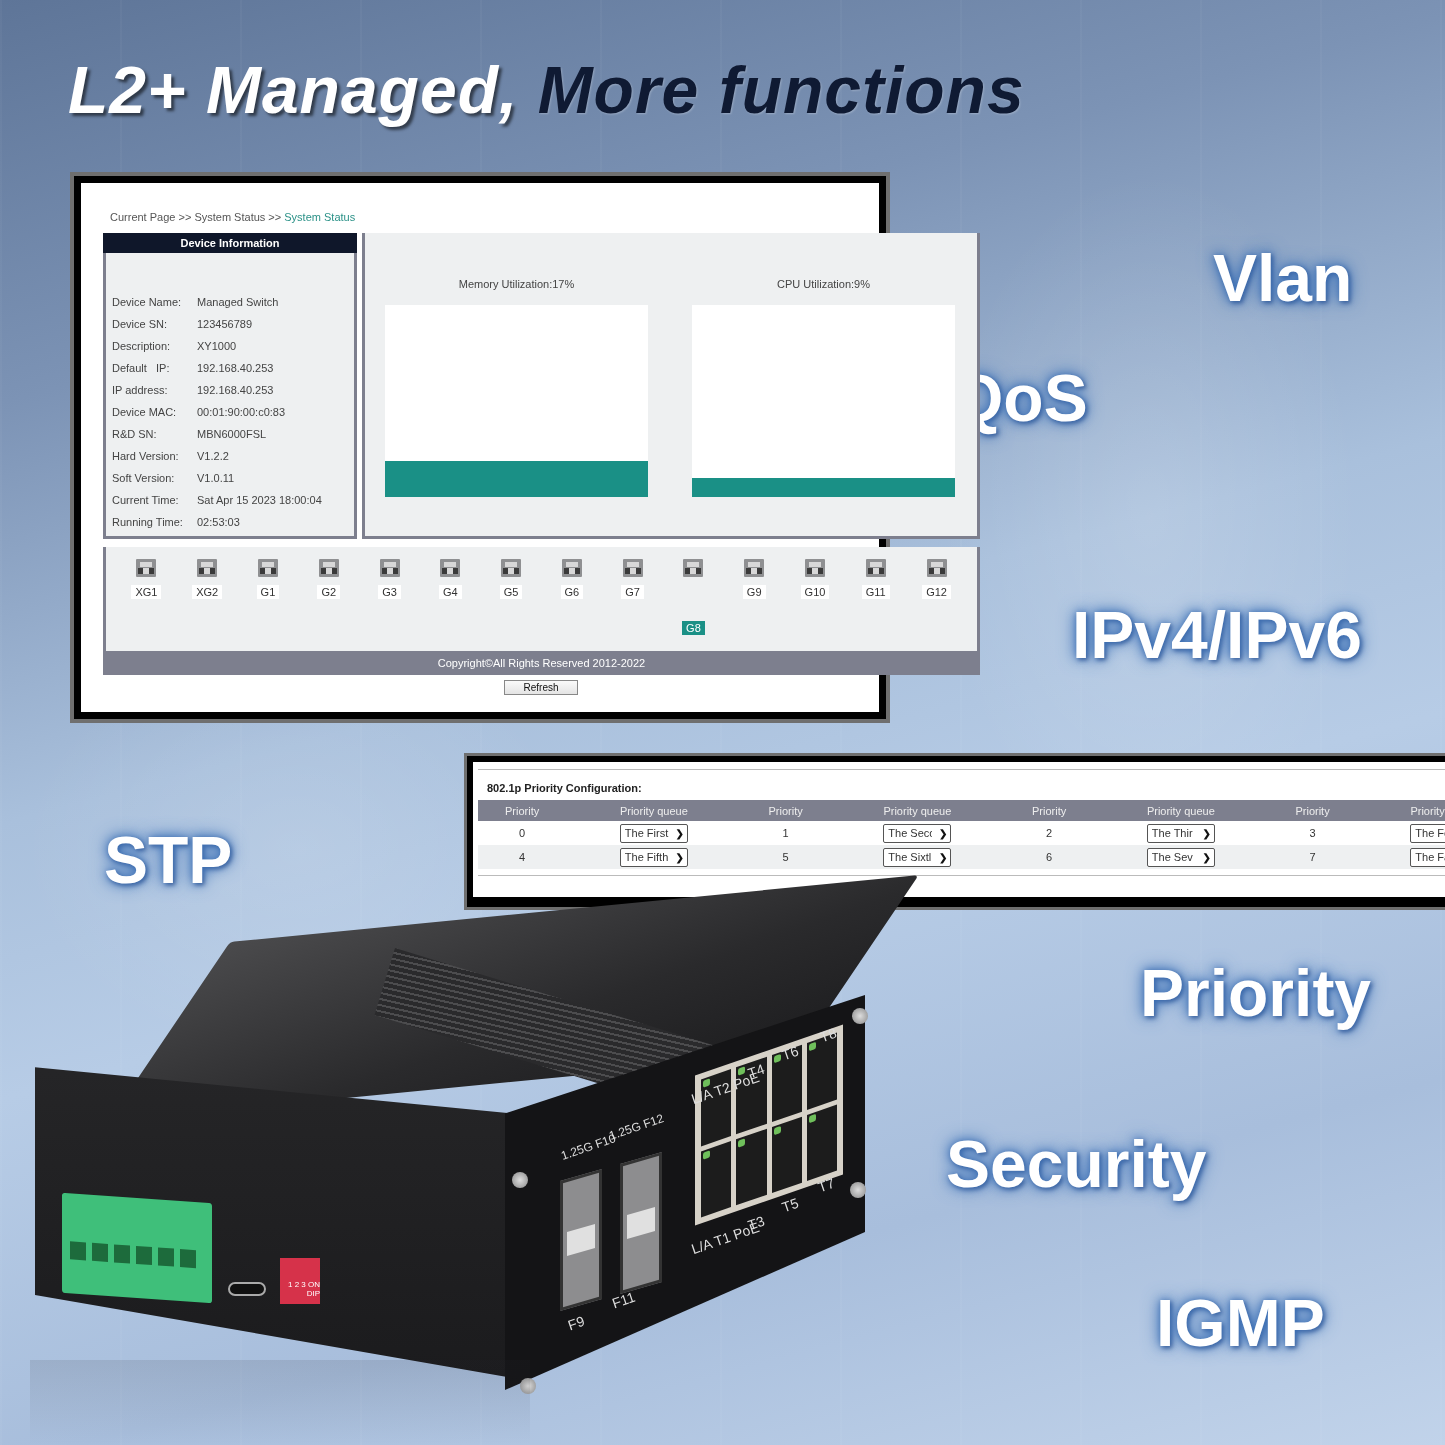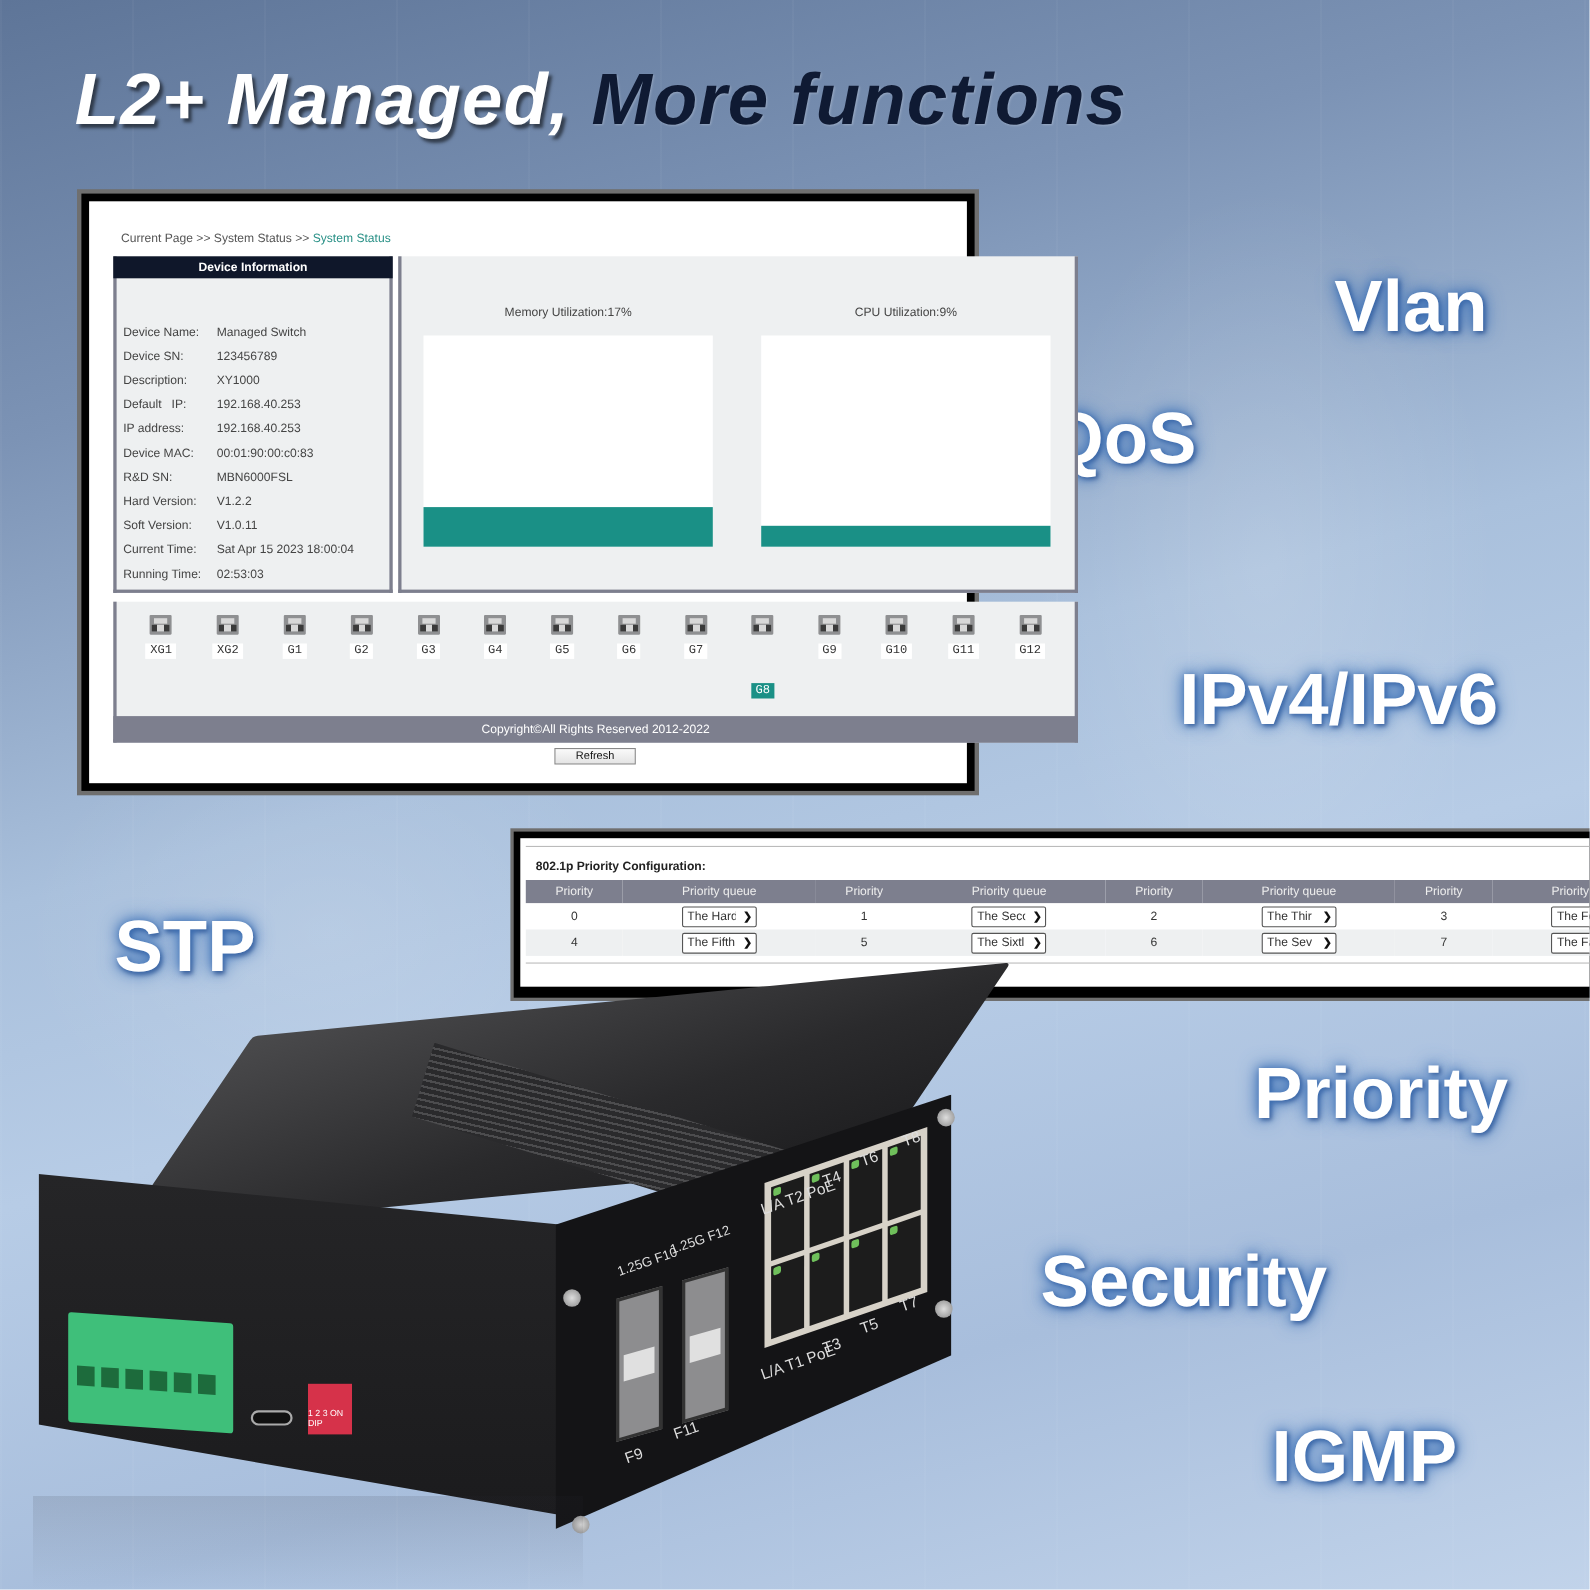--- a/index.html
+++ b/index.html
@@ -63,21 +63,21 @@
   .gauge-lbl { position: absolute; top: 45px; font-size: 11px; color: #444; text-align: center; width: 263px; }
   .gauge {
     position: absolute; top: 72px; width: 263px; height: 192px; background: #fff;
   }
   .gauge-fill { position: absolute; left: 0; right: 0; bottom: 0; background: #1a9086; }
   .port-info {
     position: absolute; left: 22px; top: 364px; width: 877px; height: 128px;
     border: 3px solid #7d7f8e; border-top: none; background: #eef0f1;
   }
   .port-info .panel-head { margin: 0 -3px; }
-  .ports { display: flex; justify-content: space-around; padding: 12px 10px 0 10px; font-family: Liberation Mono, monospace; }
+  .ports { display: flex; justify-content: space-around; padding: 12px 10px 0 10px; }
   .port { display: flex; flex-direction: column; align-items: center; width: 50px; }
   .port-icon {
     width: 20px; height: 18px; background: #8f9092; position: relative; border-radius: 1px;
   }
   .port-icon::before {
     content: ""; position: absolute; left: 4px; top: 3px; width: 12px; height: 5px; background: #d8d8d8;
   }
   .port-icon::after {
     content: ""; position: absolute; left: 2px; top: 9px; width: 16px; height: 6px;
     background: linear-gradient(90deg, #3a3a3a 0 5px, #d8d8d8 5px 11px, #3a3a3a 11px 16px);
@@ -149,21 +149,21 @@
     background: #3fbf7a; border-radius: 3px; transform: skewY(4deg);
     display: flex; gap: 6px; padding: 48px 8px 0 8px;
   }
   .terminal .slot { width: 16px; height: 18px; background: #1d6b3c; }
   .usb-c {
     position: absolute; left: 228px; top: 352px; width: 38px; height: 14px;
     border: 2px solid #aaa; border-radius: 8px; background: #111;
   }
   .dip {
     position: absolute; left: 280px; top: 328px; width: 40px; height: 46px; background: #d6324a;
-    color: #fff; font-size: 8px; text-align: left; padding-top: 22px;
+    color: #fff; font-size: 8px; text-align: right; padding-top: 22px;
   }
   .sfp {
     position: absolute; width: 42px; height: 130px; background: #8d8d8f; border: 3px solid #333;
     transform: skewY(-16deg);
   }
   .sfp::after { content: ""; position: absolute; left: 4px; right: 4px; top: 50px; height: 24px; background: #e0e0e0; }
   .rj-block {
     position: absolute; left: 695px; top: 120px; width: 148px; height: 150px; background: #d7d2c8;
     transform: skewY(-19deg); display: grid; grid-template-columns: repeat(4, 1fr); gap: 5px; padding: 6px;
   }
@@ -344,21 +344,21 @@
             <th>Priority</th>
             <th>Priority queue</th>
             <th>Priority</th>
             <th>Priority queue</th>
           </tr>
         </thead>
         <tbody>
           <tr>
             <td>0</td>
             <td><span class="sel">
-                  <span class="sel-text">The Hard</span>
+                  <span class="sel-text">The First</span>
                   <span class="chev">❯</span>
                 </span></td>
             <td>1</td>
             <td><span class="sel">
                   <span class="sel-text">The Seco</span>
                   <span class="chev">❯</span>
                 </span></td>
             <td>2</td>
             <td><span class="sel">
                   <span class="sel-text">The Thir</span>

